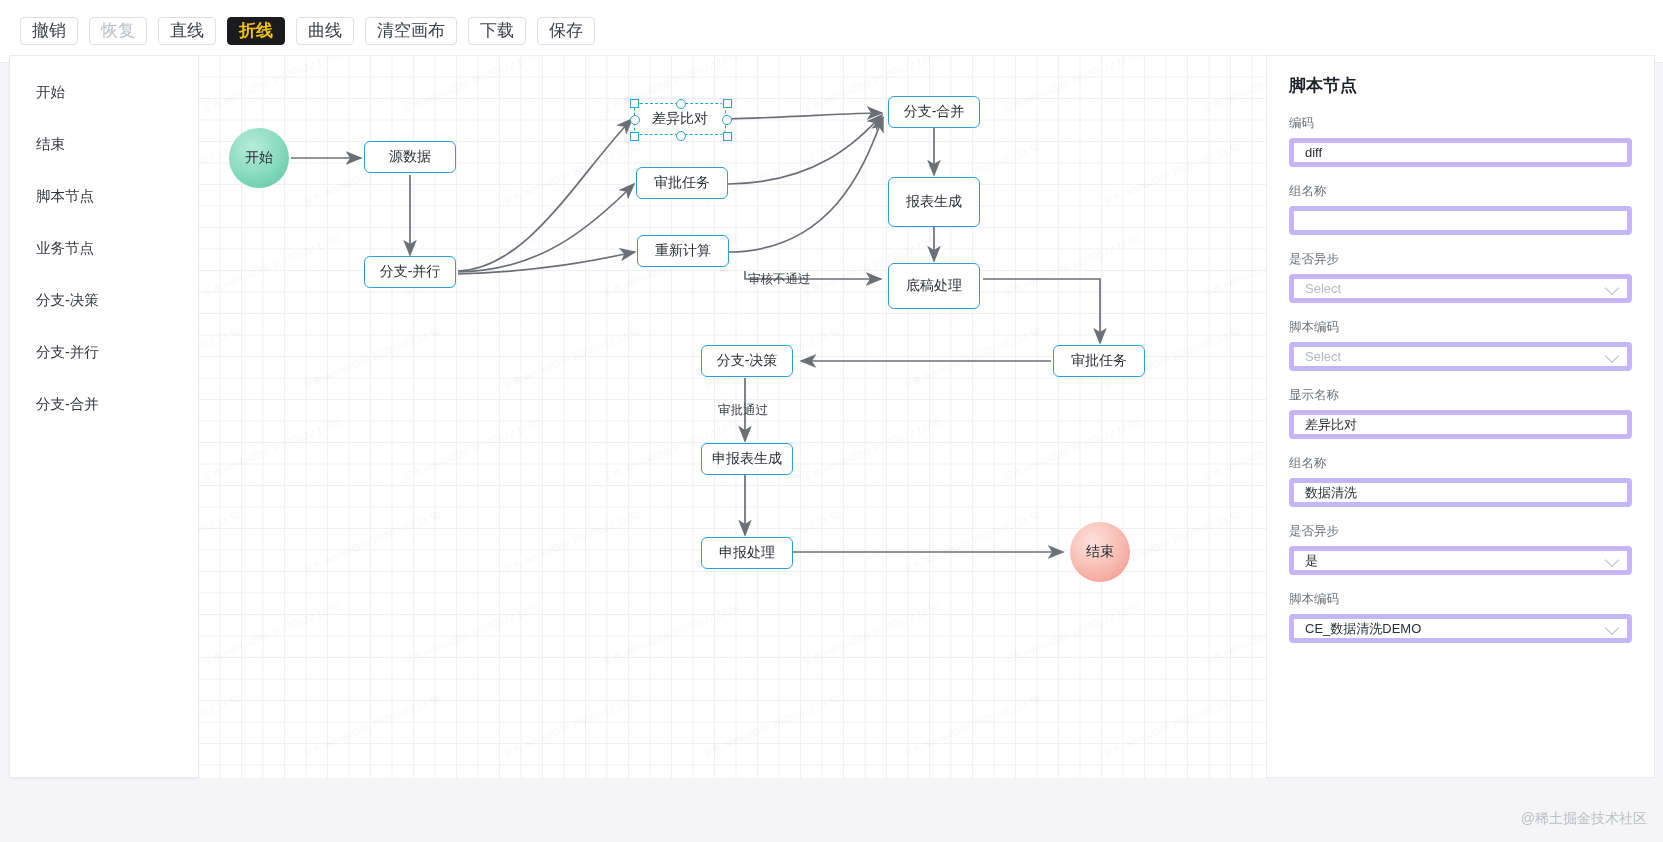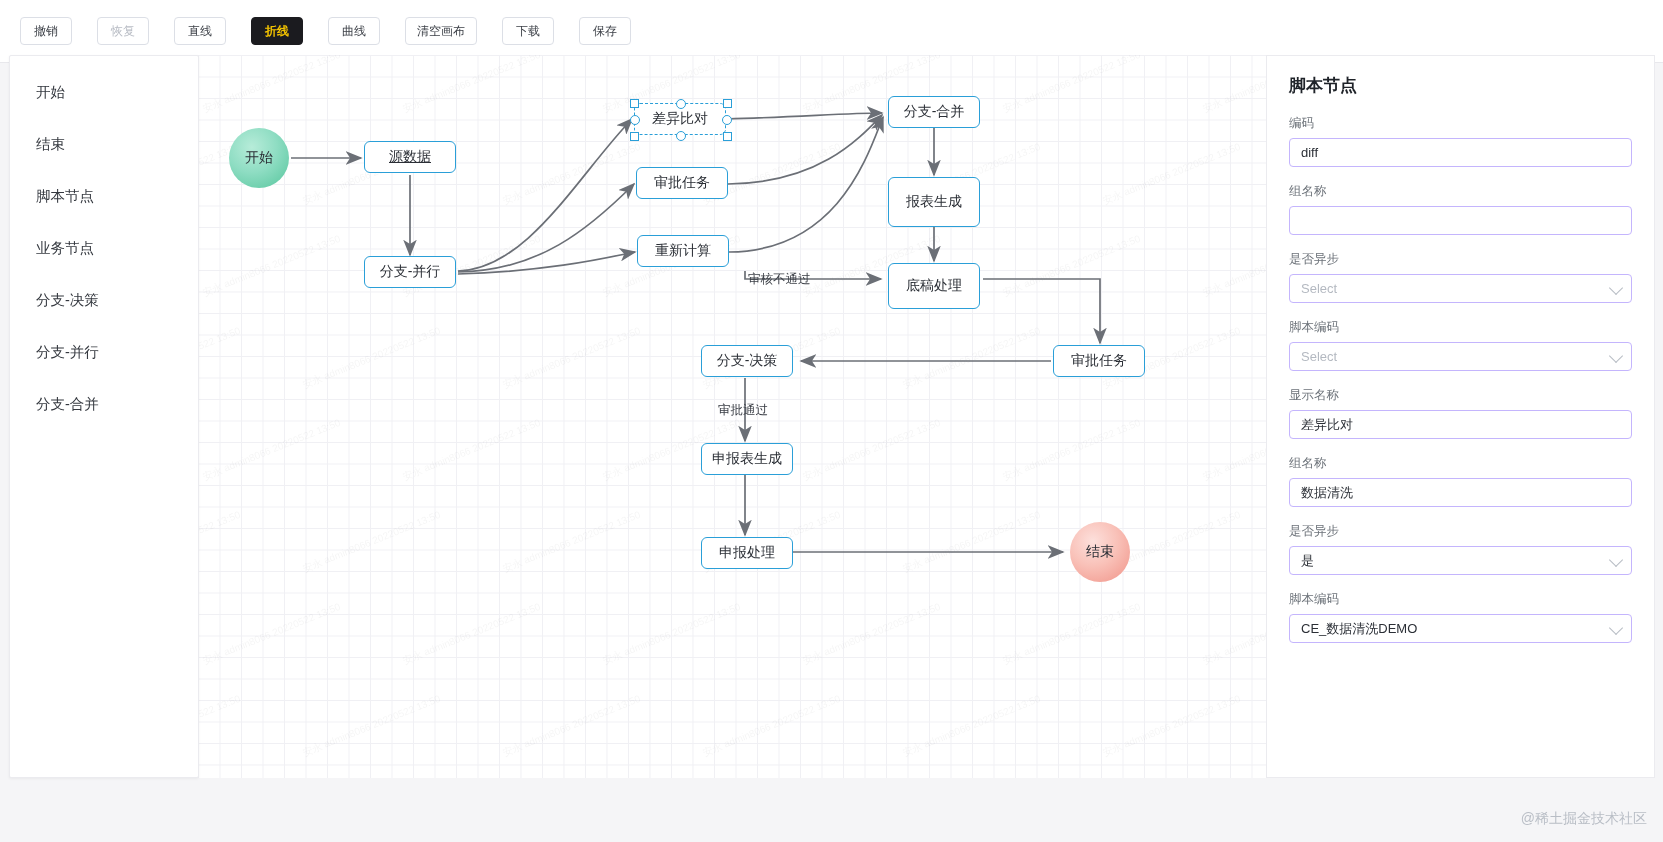--- a/index.html
+++ b/index.html
@@ -11,23 +11,23 @@
   }
   #app{position:relative;width:1663px;height:842px;}
 
   
   .toolbar{
     position:absolute;left:0;top:0;width:1663px;height:63px;
     background:#fff;border-bottom:1px solid #e8e8ec;
     display:flex;align-items:center;padding-left:20px;box-sizing:border-box;
   }
   .tbtn{
-    height:28px;min-width:52px;padding:0 11px;margin-right:25px;
+    height:28px;min-width:52px;padding:0 11px;margin-right:11px;
     border:1px solid #dcdfe6;border-radius:4px;background:#fff;
-    color:#3b3f46;font-size:12px;line-height:26px;text-align:center;
+    color:#3b3f46;font-size:17px;line-height:26px;text-align:center;
     cursor:pointer;box-sizing:border-box;white-space:nowrap;
   }
   .tbtn.disabled{color:#b9bdc5;cursor:default;}
   .tbtn.active{background:#1b1b1f;border-color:#1b1b1f;color:#f2c200;font-weight:bold;}
 
   
   .sidebar{
     position:absolute;left:9px;top:55px;width:190px;height:723px;
     background:#fff;border:1px solid #ebebef;border-radius:2px;
     box-shadow:0 1px 3px rgba(0,0,0,.05);
@@ -87,21 +87,21 @@
   
   .panel{
     position:absolute;left:1266px;top:55px;width:389px;height:723px;
     background:#fff;border:1px solid #ebebef;box-sizing:border-box;
     padding:18px 22px 0 22px;overflow:hidden;z-index:5;
   }
   .panel h2{margin:0 0 18px 0;font-size:17px;color:#1f2329;font-weight:bold;}
   .field{margin-bottom:16px;}
   .field label{display:block;font-size:12.5px;color:#6c7279;margin-bottom:6px;}
   .ctrl{
-    position:relative;height:29px;border:1px solid #c4b5fd;border-radius:4px;
+    position:relative;height:29px;border:5px solid #c4b5fd;border-radius:4px;
     background:#fff;box-sizing:border-box;
     display:flex;align-items:center;padding:0 11px;
     font-size:13px;color:#2b2f36;cursor:text;
   }
   .ctrl.sel{cursor:pointer;padding-right:28px;}
   .ctrl.placeholder{color:#b4b9c1;}
   .chev{
     position:absolute;right:10px;top:50%;width:9px;height:9px;
     margin-top:-6px;border-right:1.4px solid #b8bdc5;border-bottom:1.4px solid #b8bdc5;
     transform:rotate(45deg);
@@ -230,21 +230,21 @@
         <path d="M547,420 L547,480"></path>
 
         <path d="M595,497 L865,497"></path>
       </g>
     </svg>
 
     <div id="nodes">
         <div class="node circle start" style="left: 31px; top: 73px; width: 60px; height: 60px;">
           <span>开始</span>
         </div>
-        <div class="node" style="left: 166px; top: 86px; width: 92px; height: 32px; text-decoration: underline;">
+        <div class="node" style="left: 166px; top: 86px; width: 92px; height: 32px;">
           <span>源数据</span>
         </div>
         <div class="node" style="left: 166px; top: 201px; width: 92px; height: 32px;">
           <span>分支-并行</span>
         </div>
         <div class="node selected" style="left: 436px; top: 48px; width: 92px; height: 32px;">
           <span>差异比对</span>
         </div>
         <div class="handle sq" style="left: 432px; top: 44px;"></div>
         <div class="handle sq" style="left: 525px; top: 44px;"></div>

